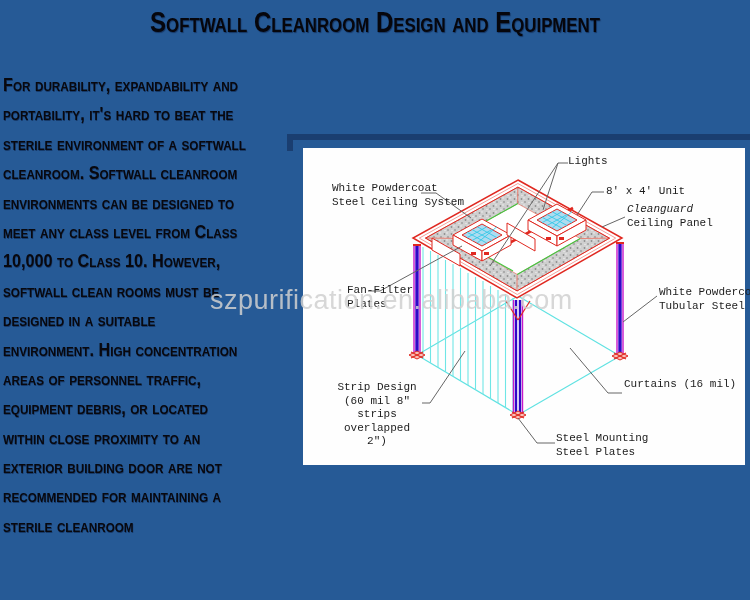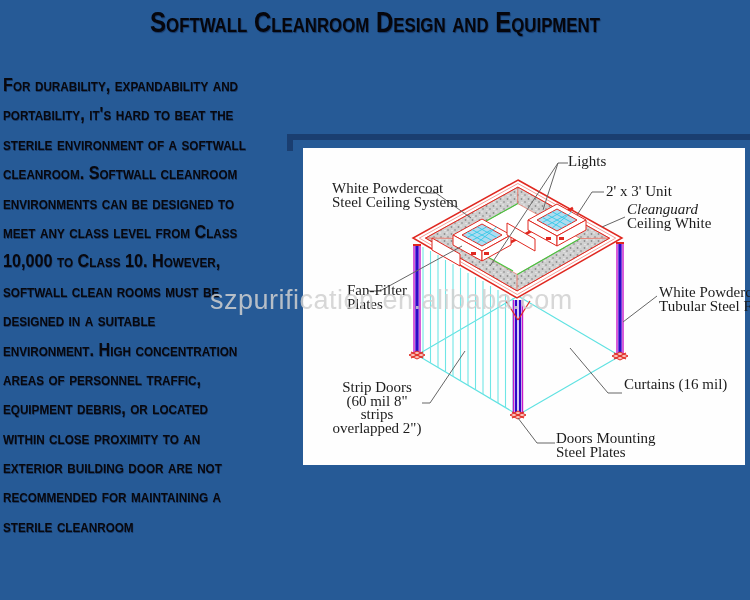--- a/index.html
+++ b/index.html
@@ -25,22 +25,22 @@
   .intro .line{height:29.4px;line-height:29.4px;white-space:nowrap;}
   .shadow-top{position:absolute;left:287px;top:134px;width:463px;height:6px;background:#1A3E70;}
   .shadow-stub{position:absolute;left:287px;top:134px;width:6px;height:17px;background:#1A3E70;}
   .panel{
     position:absolute;left:303px;top:148px;width:442px;height:317px;
     background:#fefefe;
   }
   .panel svg{position:absolute;left:0;top:0;}
   .dlabel{
     position:absolute;z-index:4;
-    font-family:Liberation Serif, serif;
-    font-size:15px;line-height:13.5px;color:#1c1c1c;
+    font-family:Liberation Mono, monospace;
+    font-size:11px;line-height:13.5px;color:#1c1c1c;
     white-space:nowrap;
   }
   .dlabel .it{font-style:italic;}
   .dlabel.center{text-align:center;white-space:normal;}
   .watermark{
     position:absolute;left:210px;top:285px;z-index:6;
     font-family:"Liberation Sans", sans-serif;
     font-size:27px;color:rgba(208,208,208,0.85);
     letter-spacing:0.5px;white-space:nowrap;
   }
@@ -224,43 +224,43 @@
   </svg>
 </div>
 
 <div class="dlabel" style="left:568px;top:155px;">Lights</div>
 
 <div class="dlabel" style="left:332px;top:182px;">
   <div>White Powdercoat</div>
   <div>Steel Ceiling System</div>
 </div>
 
-<div class="dlabel" style="left:606px;top:185px;">2' x 3' Unit</div>
+<div class="dlabel" style="left:606px;top:185px;">8' x 4' Unit</div>
 
 <div class="dlabel" style="left:627px;top:203px;">
   <div class="it">Cleanguard</div>
-  <div>Ceiling White</div>
+  <div>Ceiling Panel</div>
 </div>
 
 <div class="dlabel" style="left:334px;top:284px;margin-left:13px;">
   <div>Fan-Filter</div>
   <div>Plates</div>
 </div>
 
 <div class="dlabel" style="left:659px;top:286px;">
   <div>White Powdercoat</div>
   <div>Tubular Steel Frame</div>
 </div>
 
 <div class="dlabel center" style="left:332px;top:381px;width:90px;">
-  <div>Strip Doors</div>
+  <div>Strip Design</div>
   <div>(60 mil 8" strips</div>
   <div>overlapped 2")</div>
 </div>
 
 <div class="dlabel" style="left:624px;top:378px;">Curtains (16 mil)</div>
 
 <div class="dlabel" style="left:556px;top:432px;">
-  <div>Doors Mounting</div>
+  <div>Steel Mounting</div>
   <div>Steel Plates</div>
 </div>
 
 <div class="watermark">szpurification.en.alibaba.com</div>
 
 </body></html>

